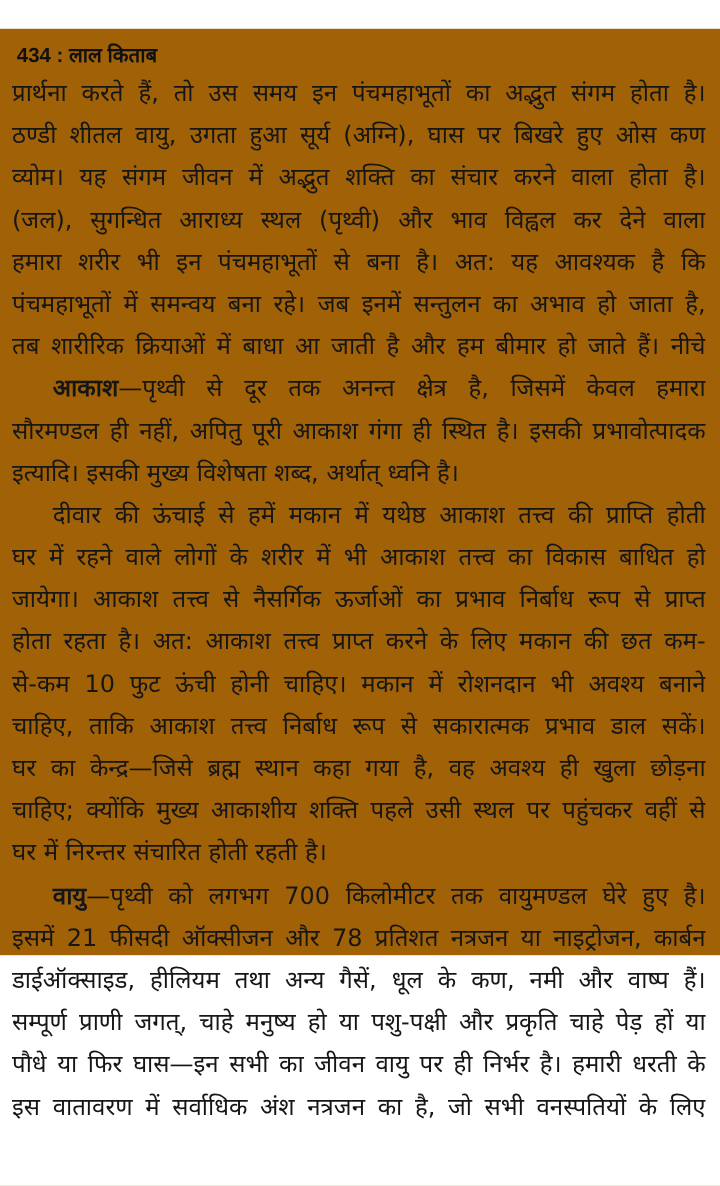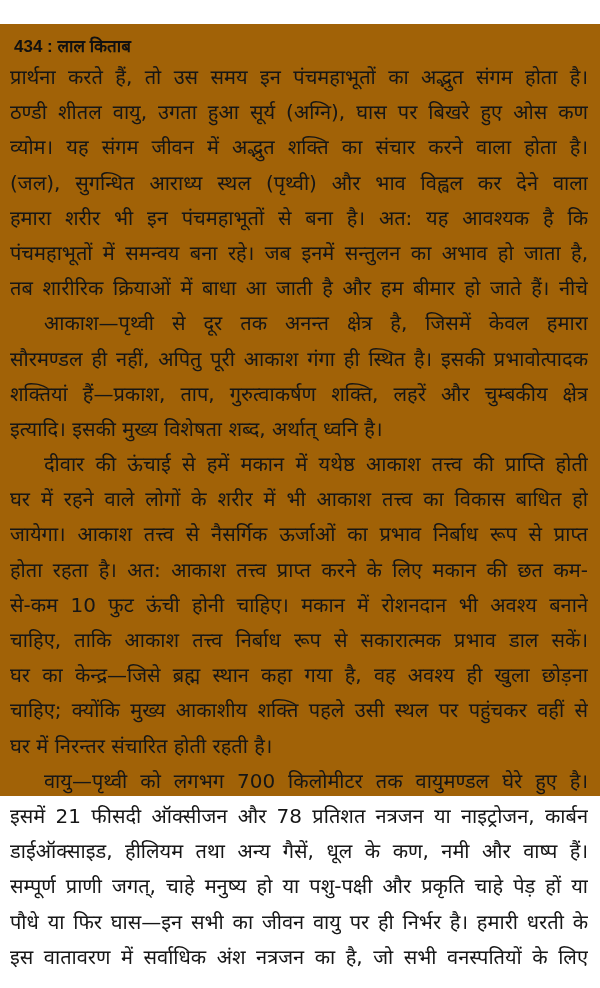--- a/index.html
+++ b/index.html
@@ -52,21 +52,21 @@
       text-align-last: justify;
       overflow: hidden;
     }
     .line.last {
       text-align-last: left;
     }
     .line.indent {
       padding-left: 34px;
     }
     .term {
-      font-weight: normal;
+      font-weight: bold;
     }
   </style>
 </head>
 <body>
 
 <div class="page">
 
   <div class="running-head">434 : लाल किताब</div>
 
   <div class="body-text">
@@ -74,21 +74,20 @@
     <span class="line">प्रार्थना करते हैं, तो उस समय इन पंचमहाभूतों का अद्भुत संगम होता है।</span>
     <span class="line">ठण्डी शीतल वायु, उगता हुआ सूर्य (अग्नि), घास पर बिखरे हुए ओस कण</span>
     <span class="line">व्योम। यह संगम जीवन में अद्भुत शक्ति का संचार करने वाला होता है।</span>
     <span class="line">(जल), सुगन्धित आराध्य स्थल (पृथ्वी) और भाव विह्वल कर देने वाला</span>
     <span class="line">हमारा शरीर भी इन पंचमहाभूतों से बना है। अत: यह आवश्यक है कि</span>
     <span class="line">पंचमहाभूतों में समन्वय बना रहे। जब इनमें सन्तुलन का अभाव हो जाता है,</span>
     <span class="line">तब शारीरिक क्रियाओं में बाधा आ जाती है और हम बीमार हो जाते हैं। नीचे</span>
 
     <span class="line indent"><span class="term">आकाश</span><span>—पृथ्वी से दूर तक अनन्त क्षेत्र है, जिसमें केवल हमारा</span></span>
     <span class="line">सौरमण्डल ही नहीं, अपितु पूरी आकाश गंगा ही स्थित है। इसकी प्रभावोत्पादक</span>
-    <span class="line">शक्तियां हैं—प्रकाश, ताप, गुरुत्वाकर्षण शक्ति, लहरें और चुम्बकीय क्षेत्र</span>
     <span class="line last">इत्यादि। इसकी मुख्य विशेषता शब्द, अर्थात् ध्वनि है।</span>
 
     <span class="line indent">दीवार की ऊंचाई से हमें मकान में यथेष्ठ आकाश तत्त्व की प्राप्ति होती</span>
     <span class="line">घर में रहने वाले लोगों के शरीर में भी आकाश तत्त्व का विकास बाधित हो</span>
     <span class="line">जायेगा। आकाश तत्त्व से नैसर्गिक ऊर्जाओं का प्रभाव निर्बाध रूप से प्राप्त</span>
     <span class="line">होता रहता है। अत: आकाश तत्त्व प्राप्त करने के लिए मकान की छत कम-</span>
     <span class="line">से-कम 10 फुट ऊंची होनी चाहिए। मकान में रोशनदान भी अवश्य बनाने</span>
     <span class="line">चाहिए, ताकि आकाश तत्त्व निर्बाध रूप से सकारात्मक प्रभाव डाल सकें।</span>
     <span class="line">घर का केन्द्र—जिसे ब्रह्म स्थान कहा गया है, वह अवश्य ही खुला छोड़ना</span>
     <span class="line">चाहिए; क्योंकि मुख्य आकाशीय शक्ति पहले उसी स्थल पर पहुंचकर वहीं से</span>

